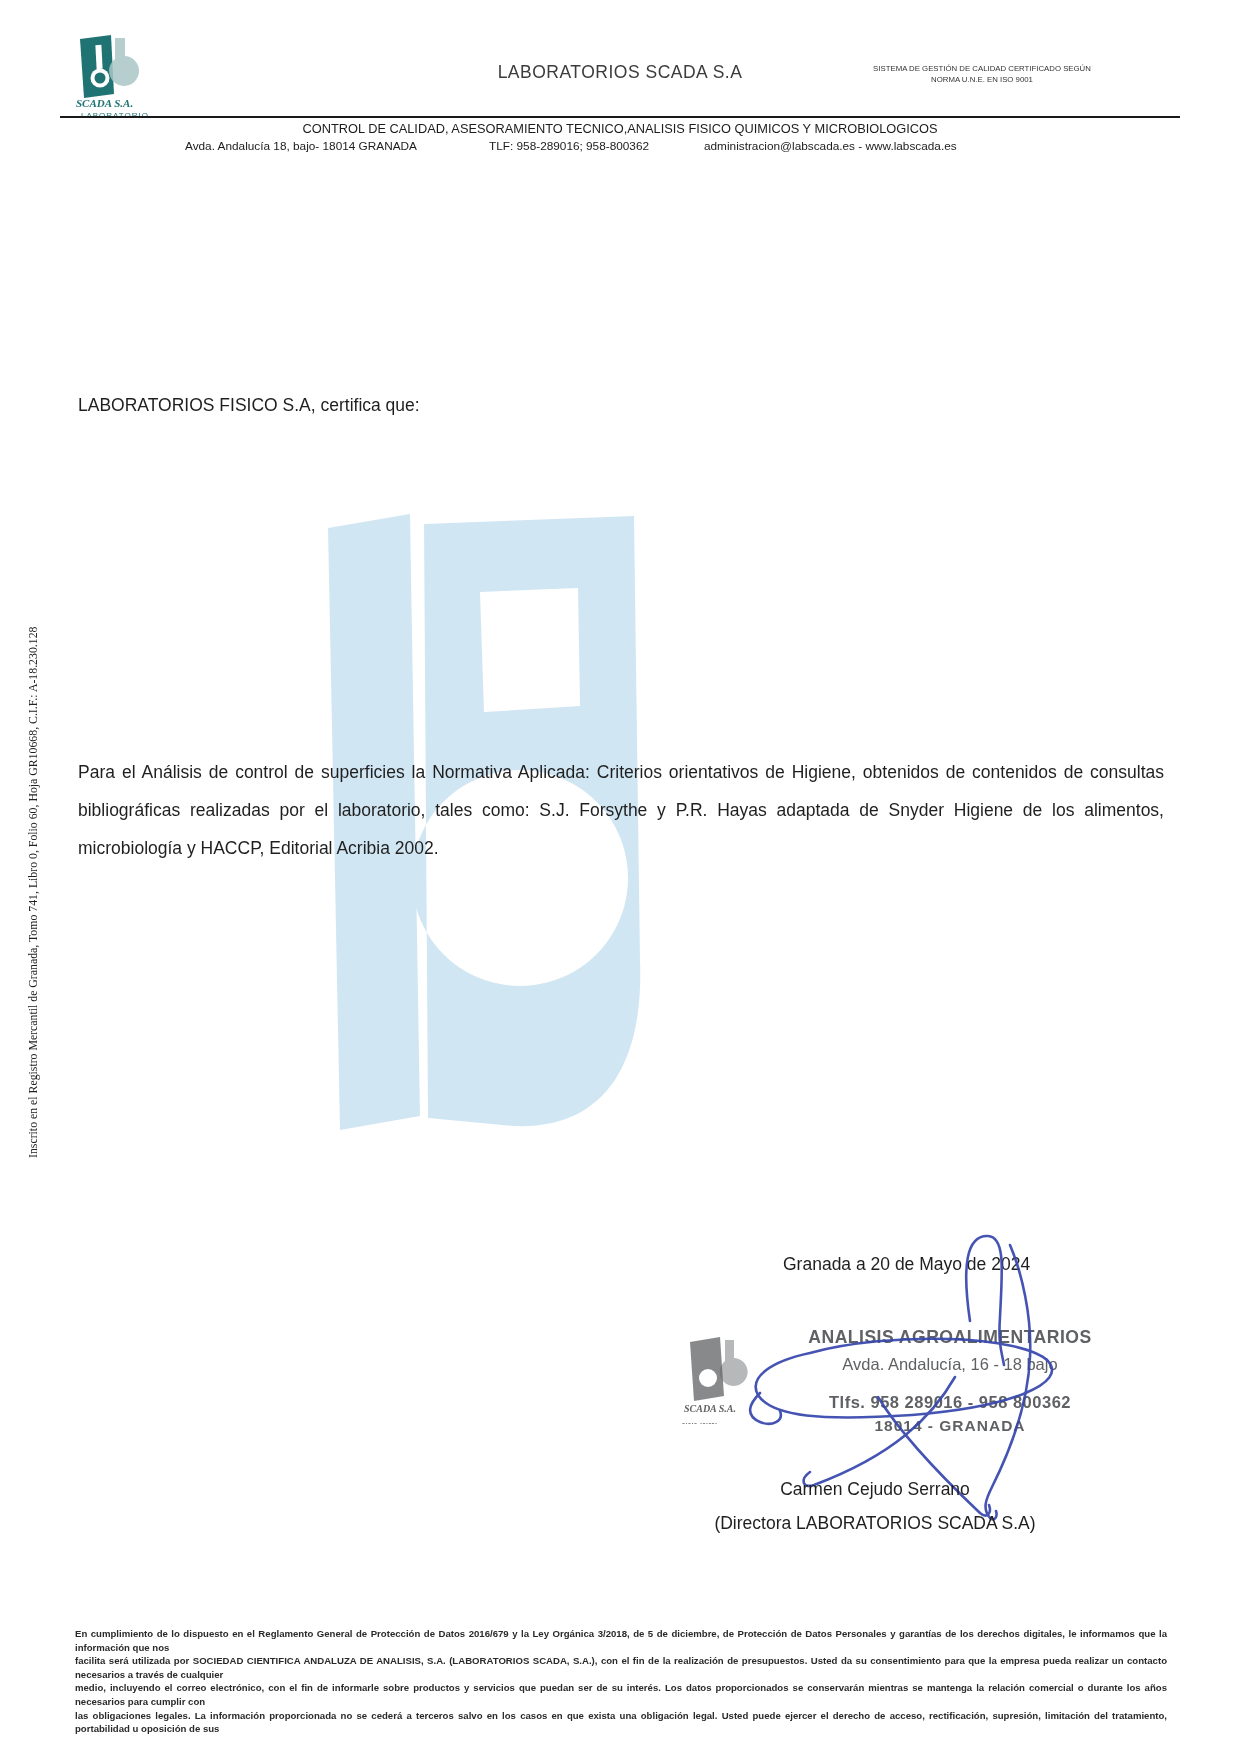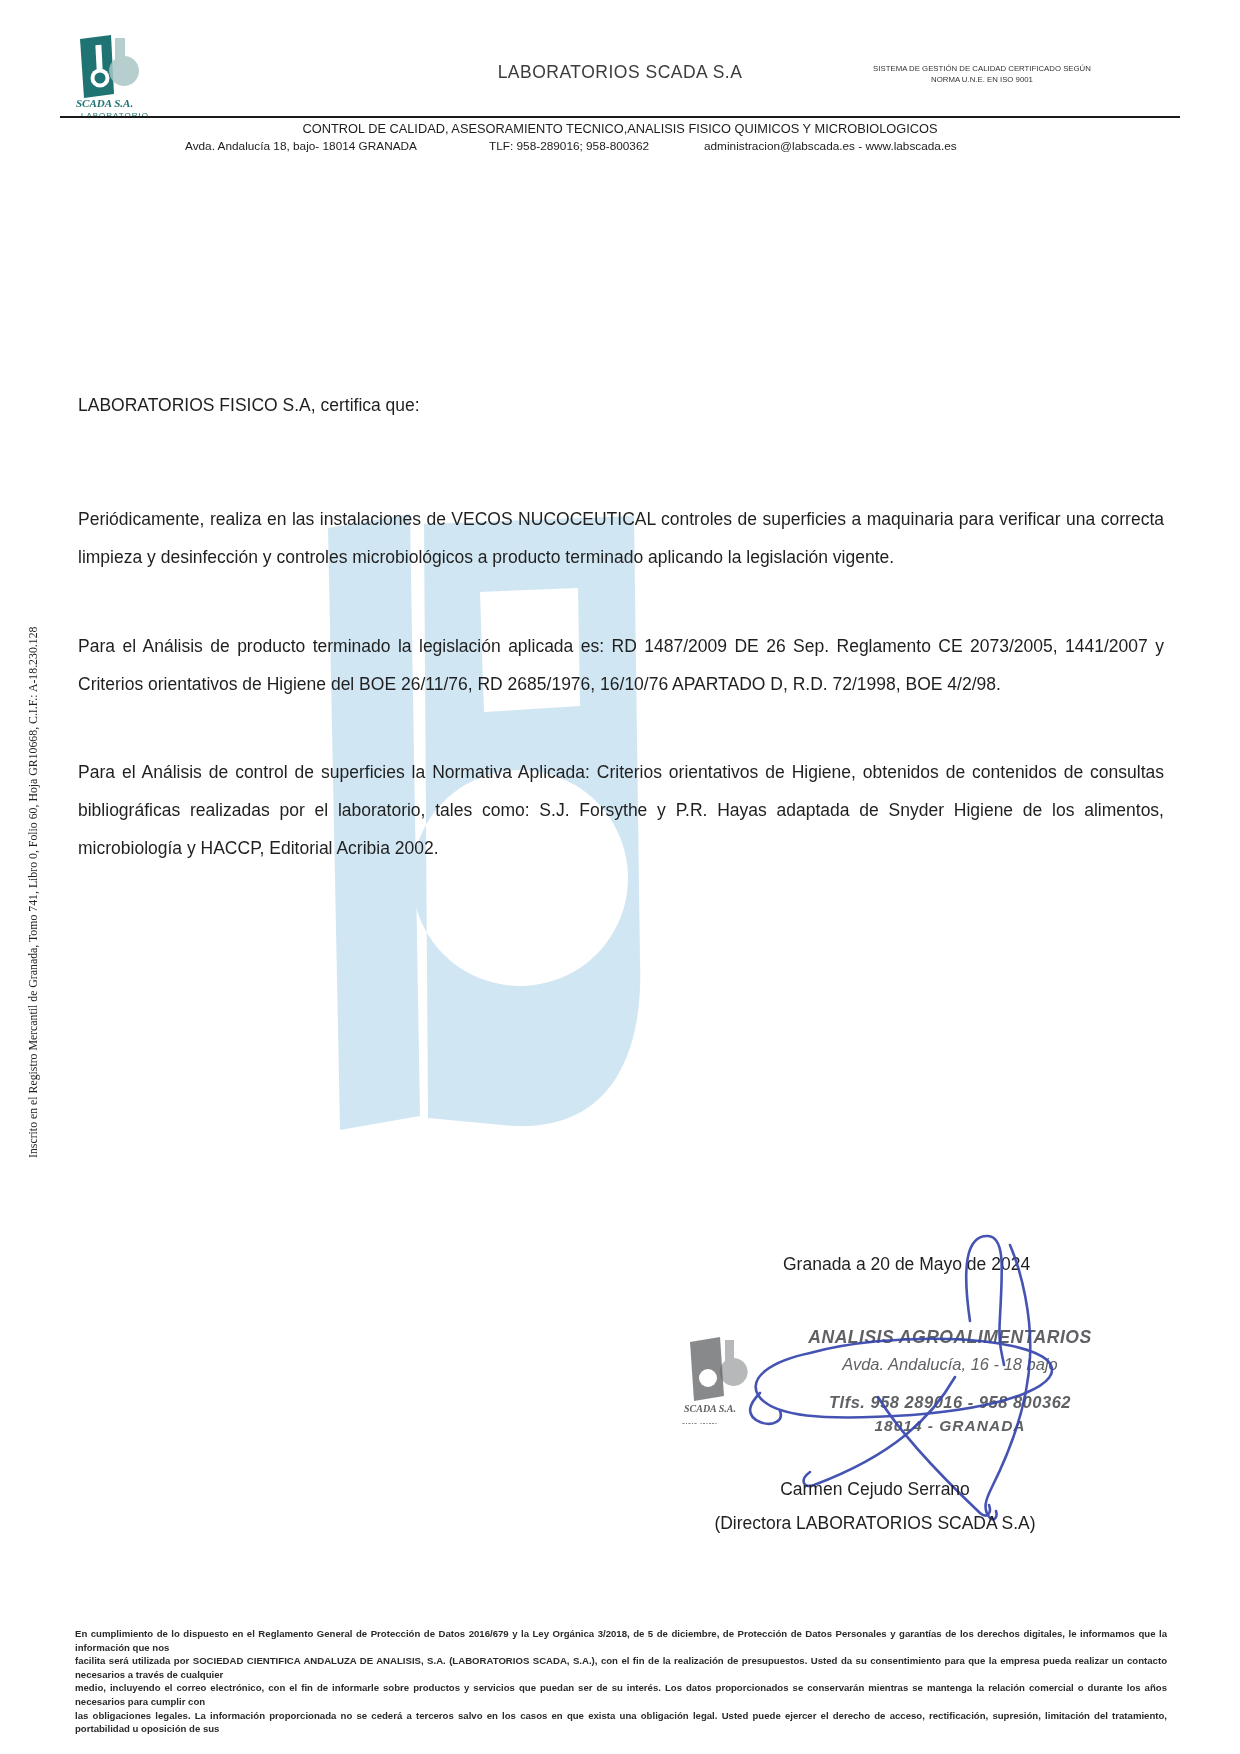--- a/index.html
+++ b/index.html
@@ -38,21 +38,21 @@
   }
   
   .body-text{left:78px;width:1086px;font-size:17.5px;line-height:38px;color:var(--text);}
   .certifies{top:386px;}
   .para{text-align:justify;}
   .p1{top:500px;}
   .p2{top:627px;}
   .p3{top:753px;}
   
   .date-line{left:783px;top:1254px;font-size:17.5px;color:var(--text);}
-  .stamp-text{left:795px;top:1326px;width:310px;text-align:center;color:var(--stamp-grey);font-style:italic;}
+  .stamp-text{left:795px;top:1326px;width:310px;text-align:center;color:var(--stamp-grey);}
   .stamp-text .l1{font-size:18.5px;font-weight:bold;letter-spacing:.5px;transform:scaleX(.95);margin-bottom:7px;}
   .stamp-text .l2{font-size:16.5px;margin-bottom:19px;}
   .stamp-text .l3{font-size:16.5px;font-weight:bold;margin-bottom:5px;letter-spacing:.5px;}
   .stamp-text .l4{font-size:15.5px;font-weight:bold;letter-spacing:1px;}
   .stamp-logo{left:680px;top:1334px;width:78px;height:100px;}
   .signature-svg{left:650px;top:1225px;width:450px;height:312px;}
   .signer{left:660px;top:1472px;width:430px;text-align:center;font-size:17.5px;line-height:34px;color:var(--text);}
   
   .footer{
     left:75px;top:1627px;width:1092px;font-size:9.6px;line-height:13.6px;
@@ -92,22 +92,20 @@
 
   <div class="abs head-rule"></div>
   <div class="abs services-line">CONTROL DE CALIDAD, ASESORAMIENTO TECNICO,ANALISIS FISICO QUIMICOS Y MICROBIOLOGICOS</div>
   <div class="abs addr addr-street">Avda. Andalucía 18, bajo- 18014 GRANADA</div>
   <div class="abs addr addr-phone">TLF: 958-289016; 958-800362</div>
   <div class="abs addr addr-mail">administracion@labscada.es   - www.labscada.es</div>
 
   <div class="abs side-note">Inscrito en el Registro Mercantil de Granada, Tomo 741, Libro 0, Folio 60, Hoja GR10668, C.I.F.: A-18.230.128</div>
 
   <div class="abs body-text certifies">LABORATORIOS FISICO S.A, certifica que:</div>
-  <div class="abs body-text para p1">Periódicamente, realiza en las instalaciones de VECOS NUCOCEUTICAL controles de superficies a maquinaria para verificar una correcta limpieza y desinfección y controles microbiológicos a producto terminado aplicando la legislación vigente.</div>
-  <div class="abs body-text para p2">Para el Análisis de producto terminado la legislación aplicada es: RD 1487/2009 DE 26 Sep. Reglamento CE 2073/2005, 1441/2007 y Criterios orientativos de Higiene del BOE 26/11/76, RD 2685/1976, 16/10/76 APARTADO D, R.D. 72/1998, BOE 4/2/98.</div>
   <div class="abs body-text para p3">Para el Análisis de control de superficies la Normativa Aplicada: Criterios orientativos de Higiene, obtenidos de contenidos de consultas bibliográficas realizadas por el laboratorio, tales como: S.J. Forsythe y P.R. Hayas adaptada de Snyder Higiene de los alimentos, microbiología y HACCP, Editorial Acribia 2002.</div>
 
   <div class="abs date-line">Granada a 20 de Mayo de 2024</div>
 
   <svg class="abs stamp-logo" viewBox="0 0 78 100" aria-hidden="true">
     <path fill="var(--stamp-grey)" d="M10,8 L40,3 L44,62 L14,67 Z" opacity="0.75"></path>
     <path fill="var(--stamp-grey)" d="M45,6 h9 v18 a14,14 0 1 1 -9,3 Z" opacity="0.45"></path>
     <circle cx="28" cy="44" r="9" fill="#ffffff"></circle>
     <text x="4" y="78" font-size="10" font-weight="bold" font-style="italic" fill="var(--stamp-grey)" font-family="Liberation Serif, serif">SCADA  S.A.</text>
     <text x="2" y="92" font-size="9" fill="var(--stamp-grey)" font-family="Liberation Sans, sans-serif">-·-·-  ·-·--·</text>

